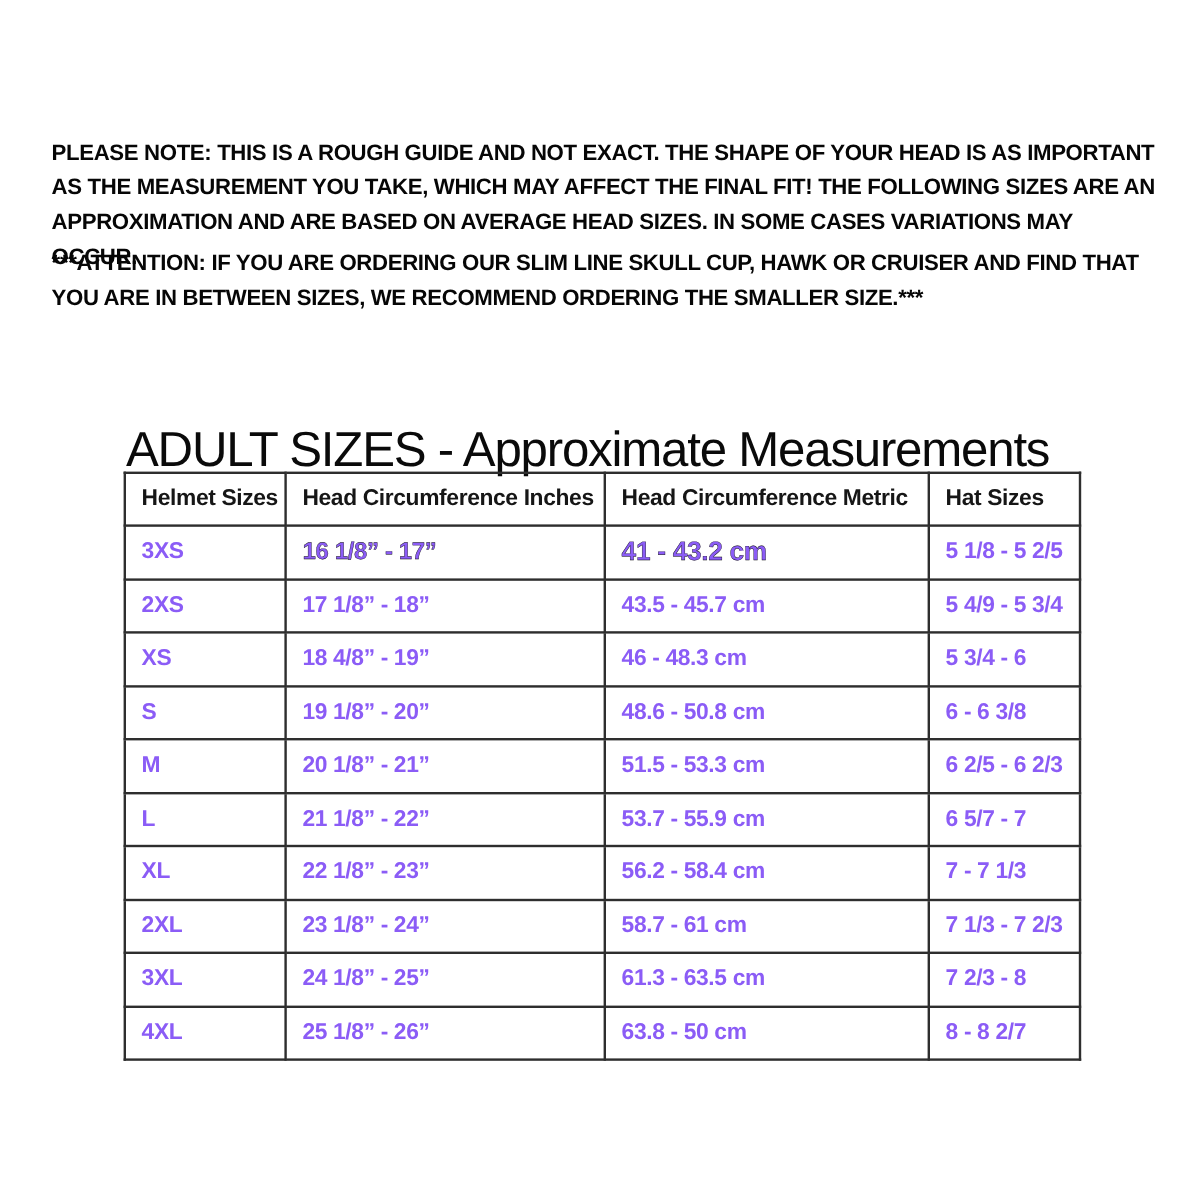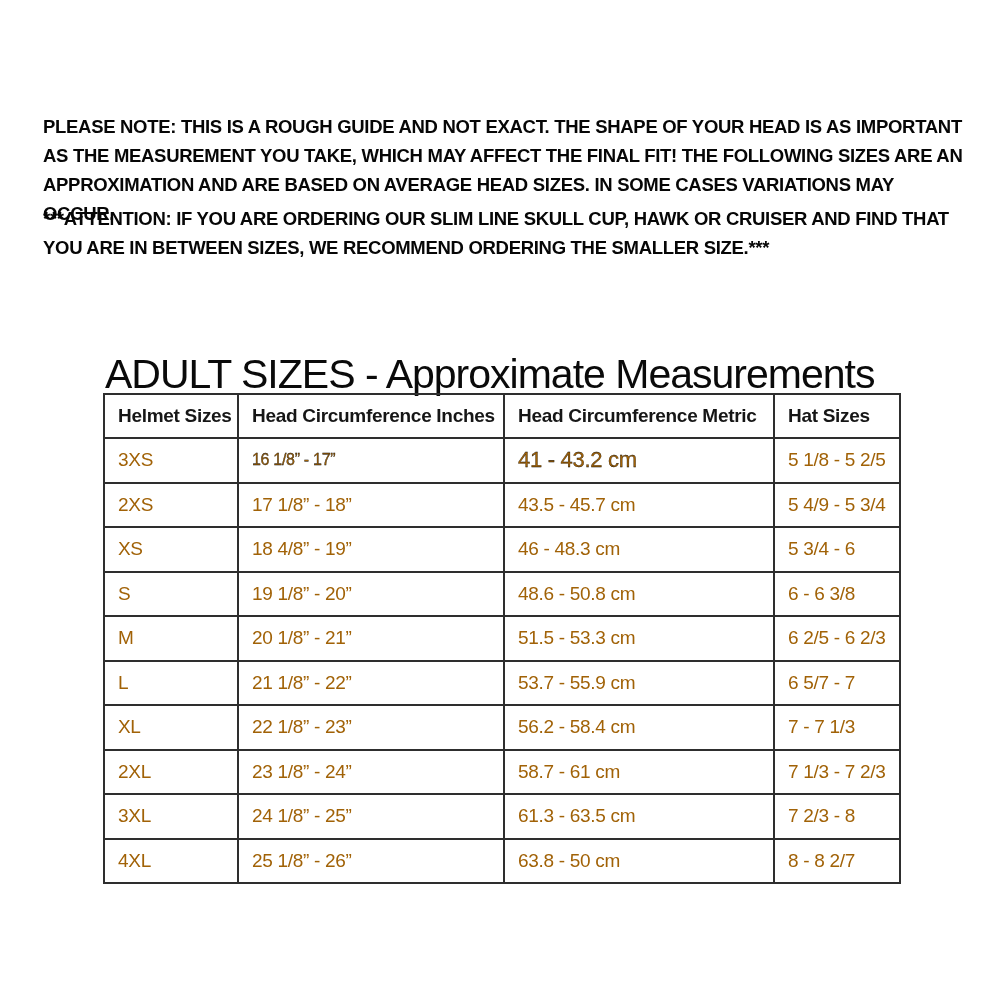--- a/index.html
+++ b/index.html
@@ -51,31 +51,31 @@
   .size-table col.c3 { width: 270px; }
   .size-table col.c4 { width: 126px; }
 
   .size-table th, .size-table td {
     border: 2px solid #2e2e2e;
     height: 44px;
     padding: 2px 6px 2px 13px;
     text-align: left;
     vertical-align: middle;
     font-size: 19px;
-    font-weight: 400;
+    font-weight: 700;
     letter-spacing: -0.3px;
-    color: #a16207;
+    color: #8b5cf6;
     white-space: nowrap;
     overflow: hidden;
   }
   .size-table th { font-weight: 700; color: #161616; }
   .size-table td { height: 44.5px; }
 
   
-  .size-table tr.row-em td:nth-child(2) { font-size: 16px; -webkit-text-stroke: 0.3px #000; }
+  .size-table tr.row-em td:nth-child(2) { font-size: 20px; -webkit-text-stroke: 0.3px #000; }
   .size-table tr.row-em td:nth-child(3) { font-size: 22px; -webkit-text-stroke: 0.3px #000; }
 </style>
 </head>
 <body>
 
 <div class="page">
 
   <p class="note note-1">PLEASE NOTE: THIS IS A ROUGH GUIDE AND NOT EXACT. THE SHAPE OF YOUR HEAD IS AS IMPORTANT AS THE MEASUREMENT YOU TAKE, WHICH MAY AFFECT THE FINAL FIT! THE FOLLOWING SIZES ARE AN APPROXIMATION AND ARE BASED ON AVERAGE HEAD SIZES. IN SOME CASES VARIATIONS MAY OCCUR.</p>
 
   <p class="note note-2">***ATTENTION: IF YOU ARE ORDERING OUR SLIM LINE SKULL CUP, HAWK OR CRUISER AND FIND THAT YOU ARE IN BETWEEN SIZES, WE RECOMMEND ORDERING THE SMALLER SIZE.***</p>

